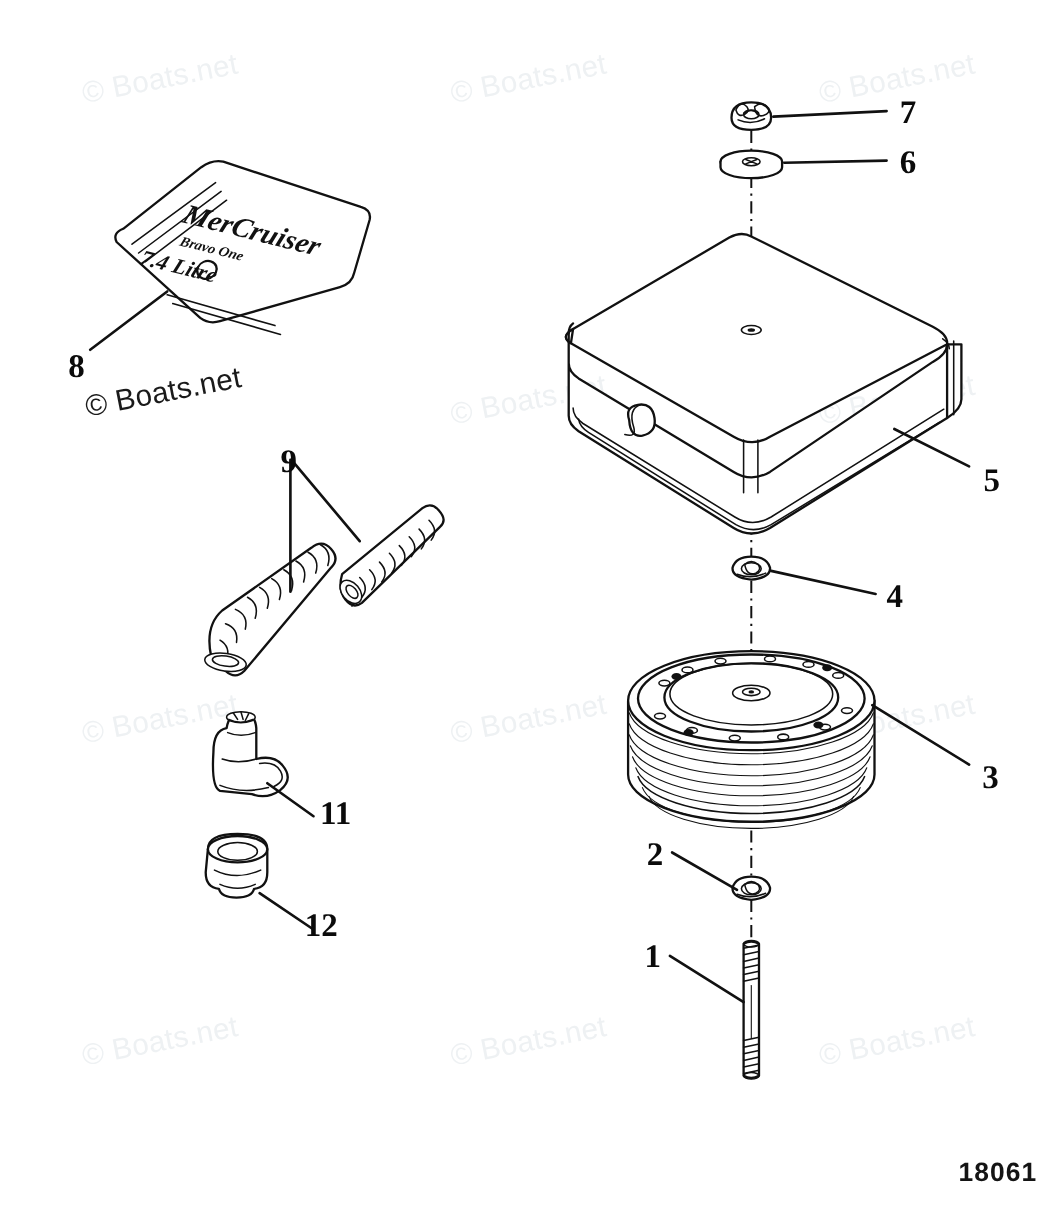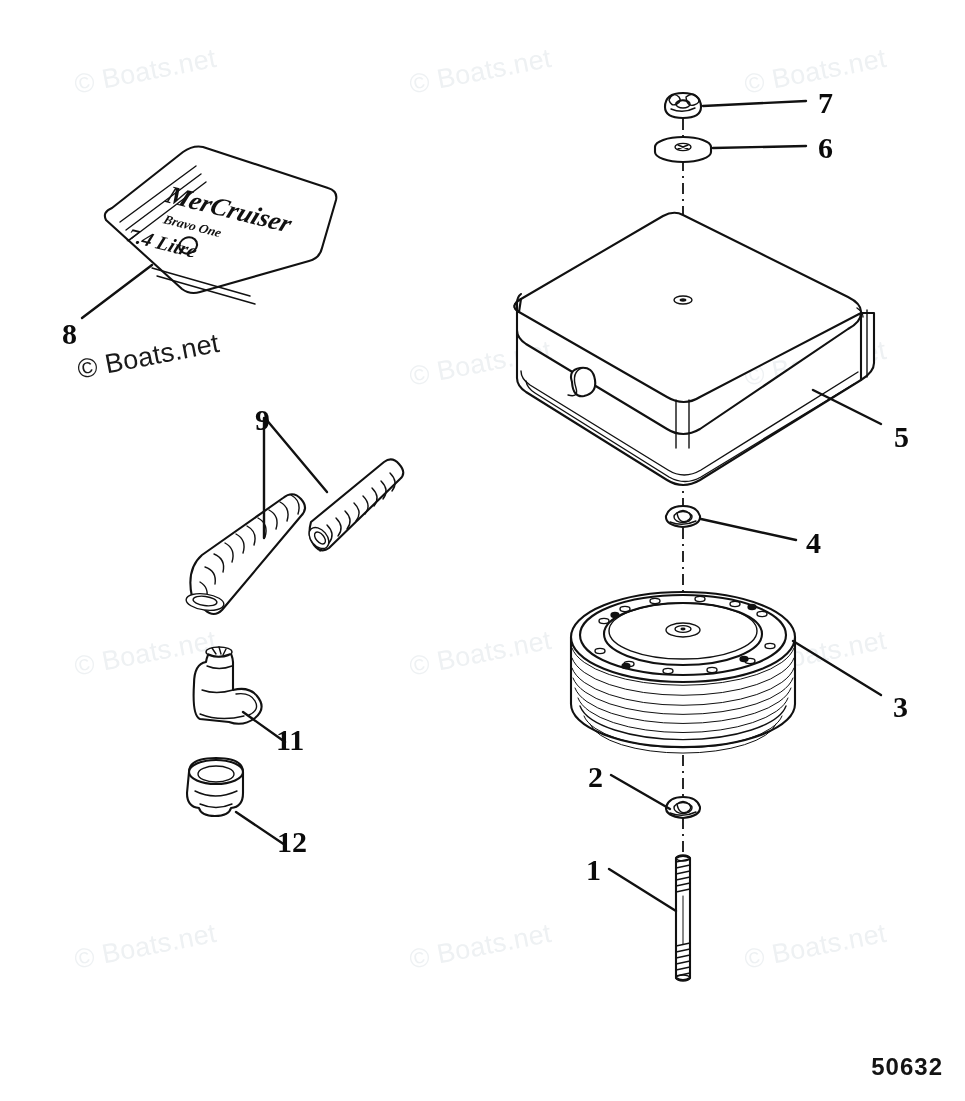--- a/index.html
+++ b/index.html
@@ -337,19 +337,19 @@
   <div id="callout-layer">
       <div class="callout" style="left: 586px; top: 855px;">1</div>
       <div class="callout" style="left: 588px; top: 762px;">2</div>
       <div class="callout" style="left: 893px; top: 692px;">3</div>
       <div class="callout" style="left: 806px; top: 528px;">4</div>
       <div class="callout" style="left: 894px; top: 422px;">5</div>
       <div class="callout" style="left: 818px; top: 133px;">6</div>
       <div class="callout" style="left: 818px; top: 88px;">7</div>
       <div class="callout" style="left: 62px; top: 319px;">8</div>
       <div class="callout" style="left: 255px; top: 405px;">9</div>
-      <div class="callout" style="left: 276px; top: 725px;">11</div>
+      <div class="callout" style="left: 291px; top: 725px;">11</div>
       <div class="callout" style="left: 277px; top: 827px;">12</div>
     </div>
 
-  <div id="partnum">50632</div>
+  <div id="partnum">18061</div>
 
 </div>
 
 </body></html>

